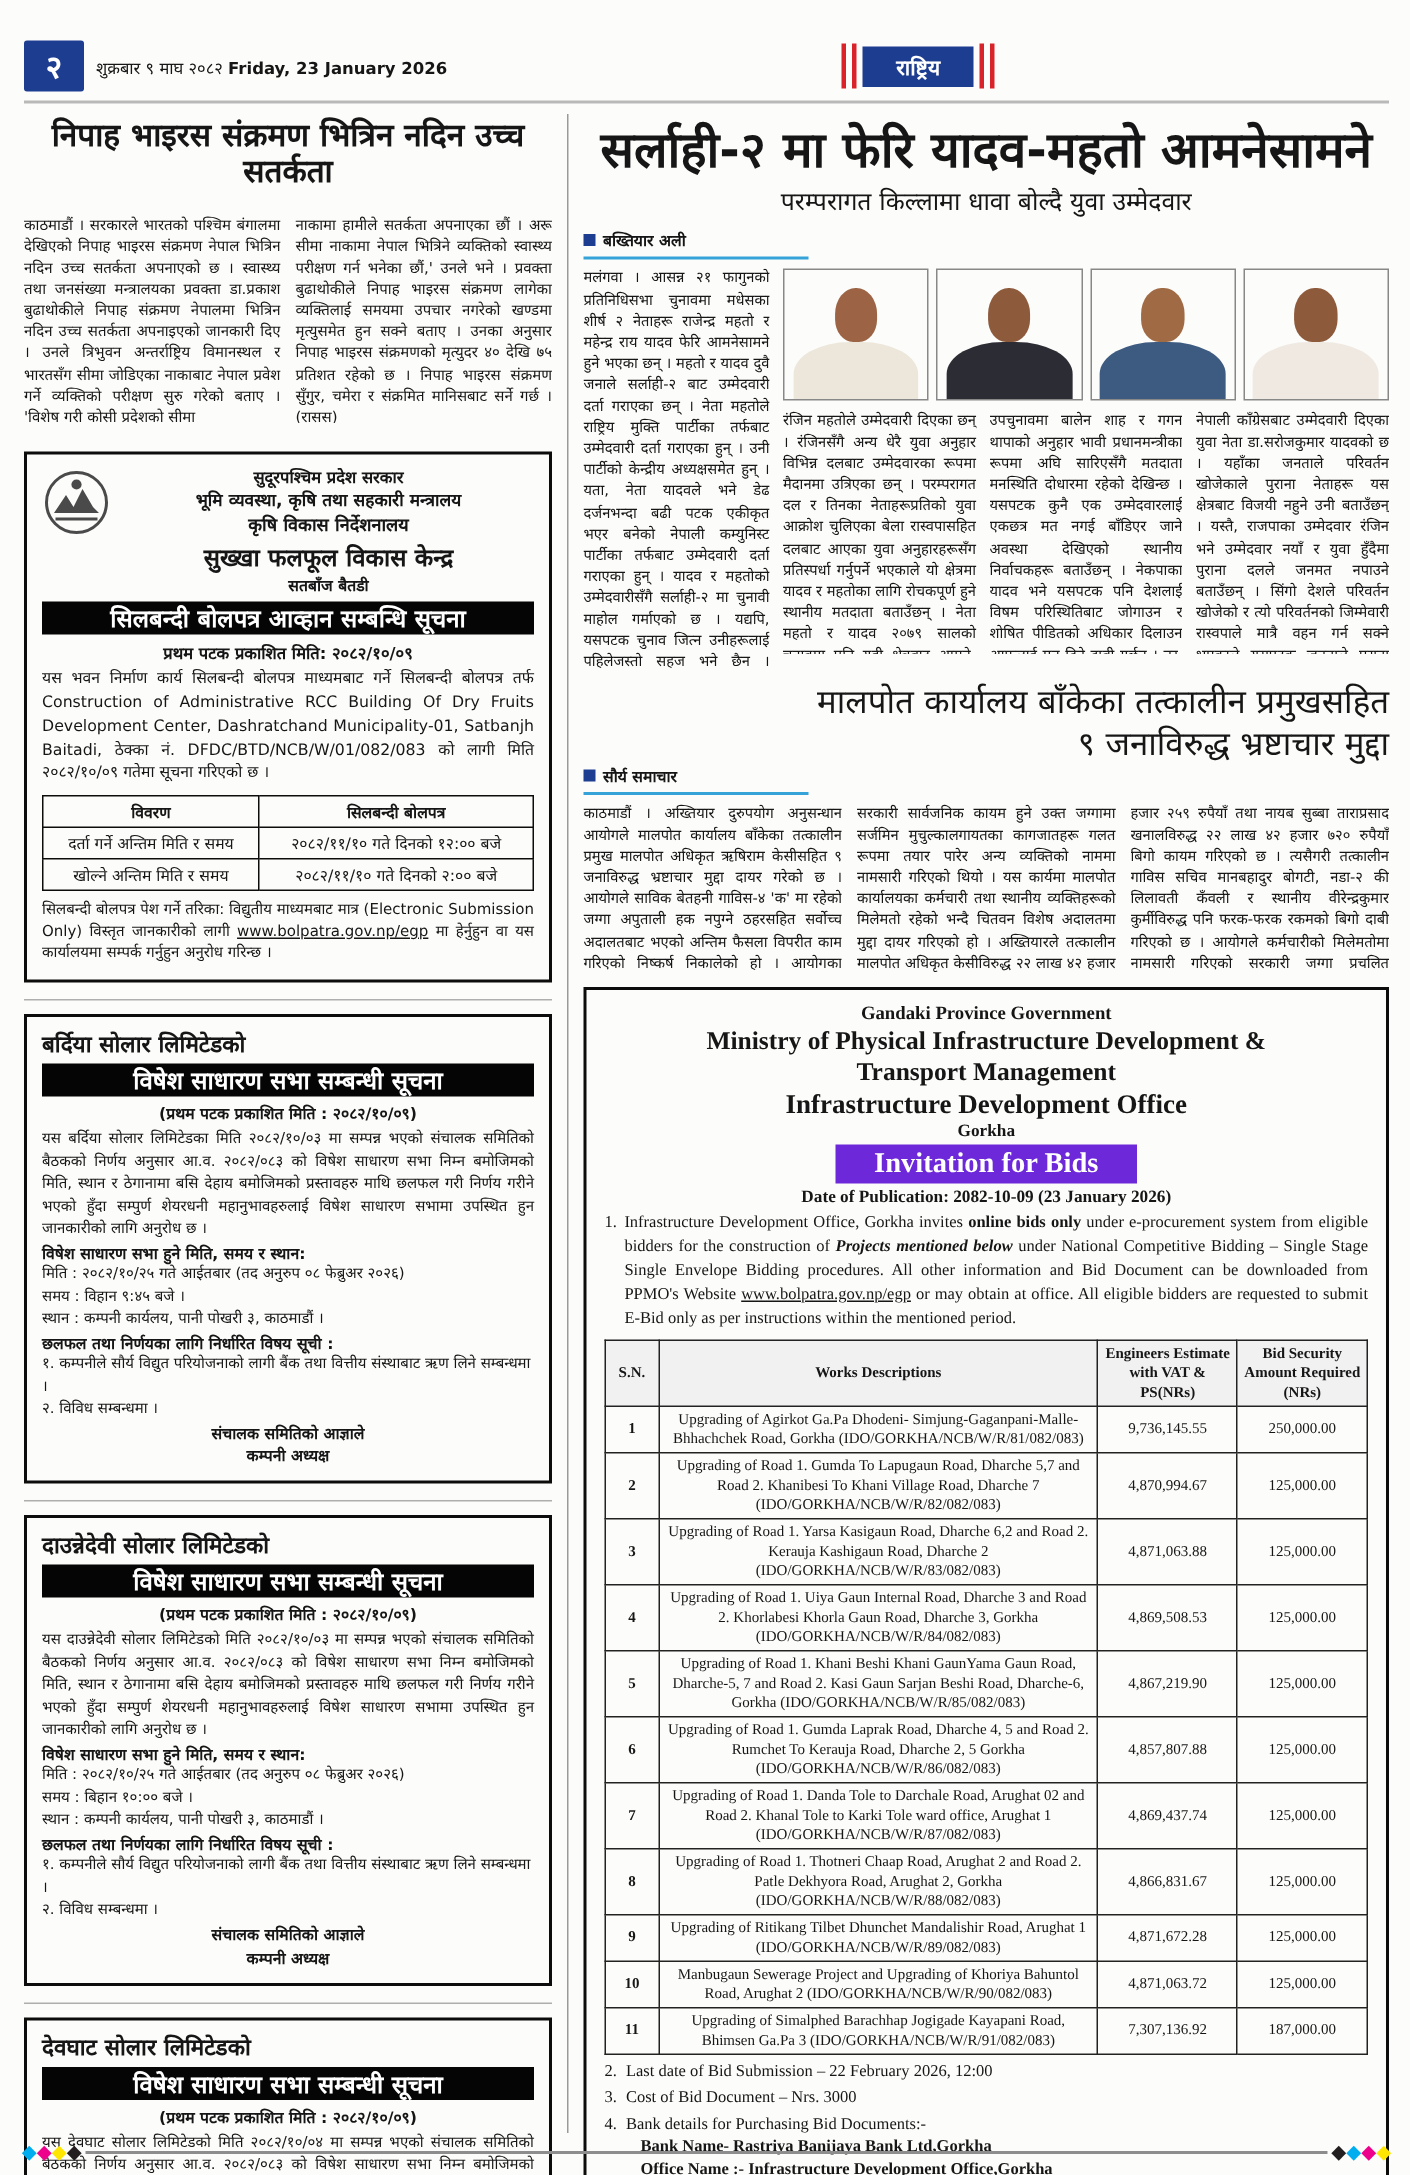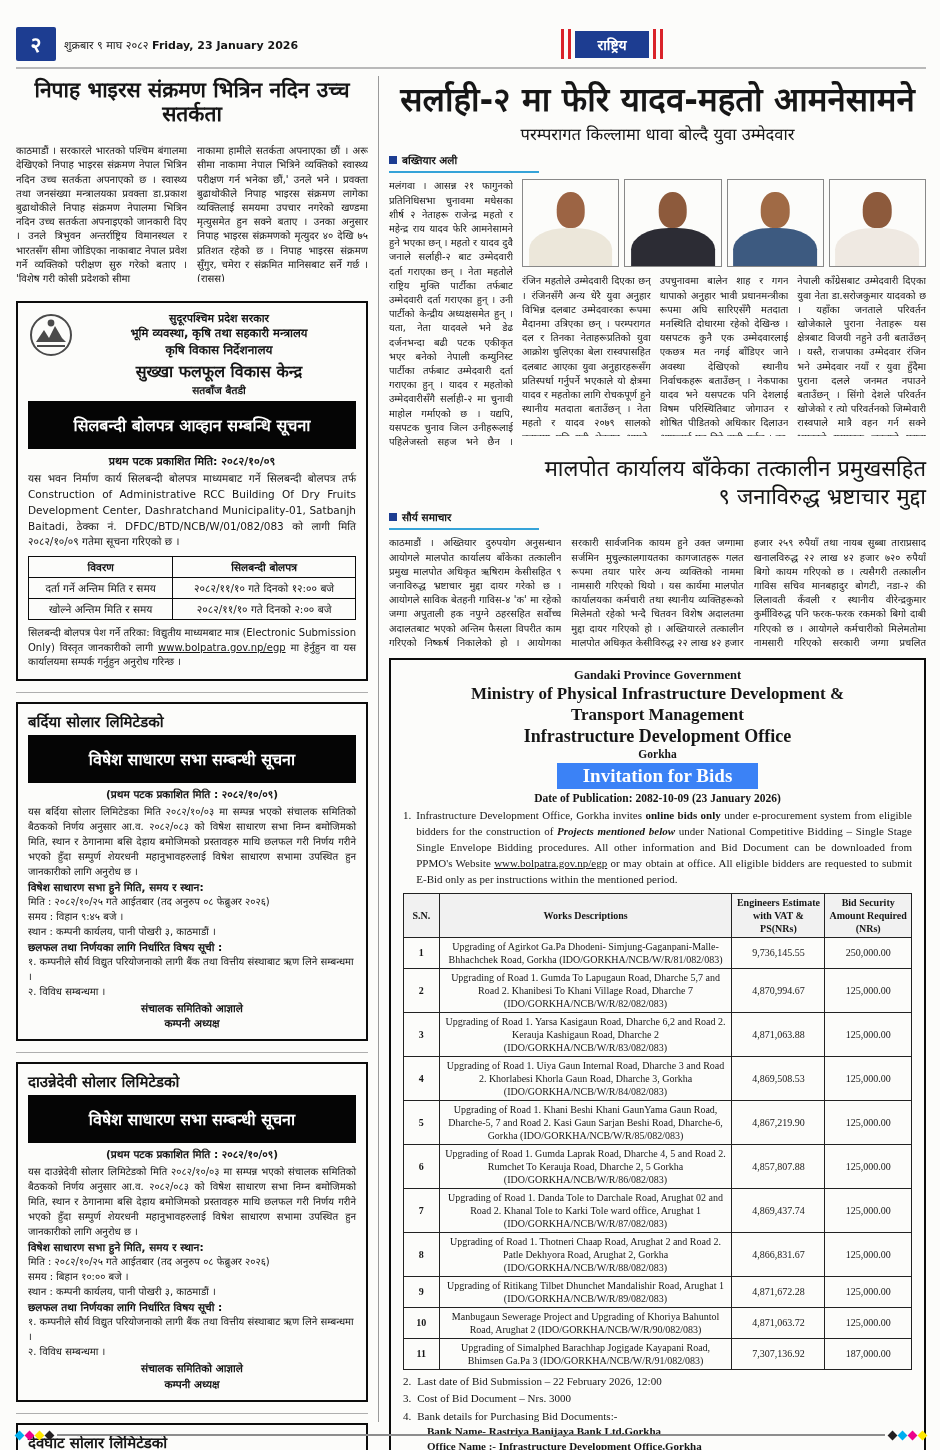--- a/index.html
+++ b/index.html
@@ -27,21 +27,21 @@
   .col-right{flex:1;border-left:1px solid #9a9a9a;padding-left:10px;min-width:0;}
   
   .nipah-hl{font-size:21px;font-weight:bold;text-align:center;margin:2px 0 8px 0;line-height:1.15;}
   .nipah-body{display:flex;gap:10px;}
   .nipah-col{flex:1;font-size:10px;line-height:1.42;text-align:justify;height:138px;overflow:hidden;}
   
   .box{border:2px solid #0c0c0c;padding:7px 10px;margin-top:9px;}
   .sep{border:0;border-top:1.5px solid #aeaeae;margin:11px 0 0 0;}
   .c{text-align:center;}
   .black-banner{background:#050505;color:#fff;font-weight:bold;text-align:center;
-                padding:13px 2px;margin:4px 0;}
+                padding:0 2px;margin:4px 0;}
   .tender-head{display:flex;align-items:flex-start;gap:8px;}
   .emblem{width:46px;height:46px;flex:none;margin-top:2px;}
   .tender-titles{flex:1;}
   .t-gov1{font-size:11px;font-weight:bold;}
   .t-gov2{font-size:11.5px;font-weight:bold;}
   .t-gov3{font-size:12px;font-weight:bold;margin-top:1px;}
   .t-gov4{font-size:16px;font-weight:bold;margin-top:2px;}
   .t-gov5{font-size:10.5px;font-weight:bold;margin-top:1px;}
   .t-banner{font-size:16px;}
   .t-pub{font-size:11px;font-weight:bold;text-align:center;margin:2px 0 3px 0;}
@@ -80,21 +80,21 @@
   .mp-hl{font-size:22px;font-weight:normal;text-align:right;line-height:1.25;margin:8px 0 4px 0;}
   .mp-cols{display:flex;gap:10px;margin-top:2px;}
   .mp-col{flex:1;font-size:9.8px;line-height:1.45;text-align:justify;height:112px;overflow:hidden;}
   
   .bids{border:2.5px solid #0c0c0c;margin-top:10px;padding:8px 12px;
         font-family:"Liberation Serif","DejaVu Serif",serif;}
   .bd-gov{font-size:12.5px;font-weight:bold;text-align:center;}
   .bd-min{font-size:17px;font-weight:bold;text-align:center;max-width:400px;margin:1px auto;line-height:1.2;}
   .bd-off{font-size:18px;font-weight:bold;text-align:center;margin-top:1px;}
   .bd-dist{font-size:11.5px;font-weight:bold;text-align:center;margin:1px 0 3px 0;}
-  .bd-banner{display:block;background:#3b82f6;color:#fff;font-weight:bold;font-size:19px;
+  .bd-banner{display:block;background:#6d28d9;color:#fff;font-weight:bold;font-size:19px;
              text-align:left;padding:2px 26px;margin:2px auto;width:fit-content;}
   .bd-pub{font-size:11.5px;font-weight:bold;text-align:center;margin:3px 0 4px 0;}
   .bd-item{display:flex;gap:5px;font-size:11px;line-height:1.45;}
   .bd-item .num{flex:none;}
   .bd-item .txt{text-align:justify;}
   table.bd-table{width:100%;border-collapse:collapse;font-size:10px;margin:5px 0 4px 0;
                  font-family:"Liberation Serif","DejaVu Serif",serif;}
   table.bd-table th{background:#f1f1f1;}
   table.bd-table th,table.bd-table td{border:1.5px solid #222;padding:2px 4px;text-align:center;line-height:1.3;}
   table.bd-table td.desc{width:330px;}

